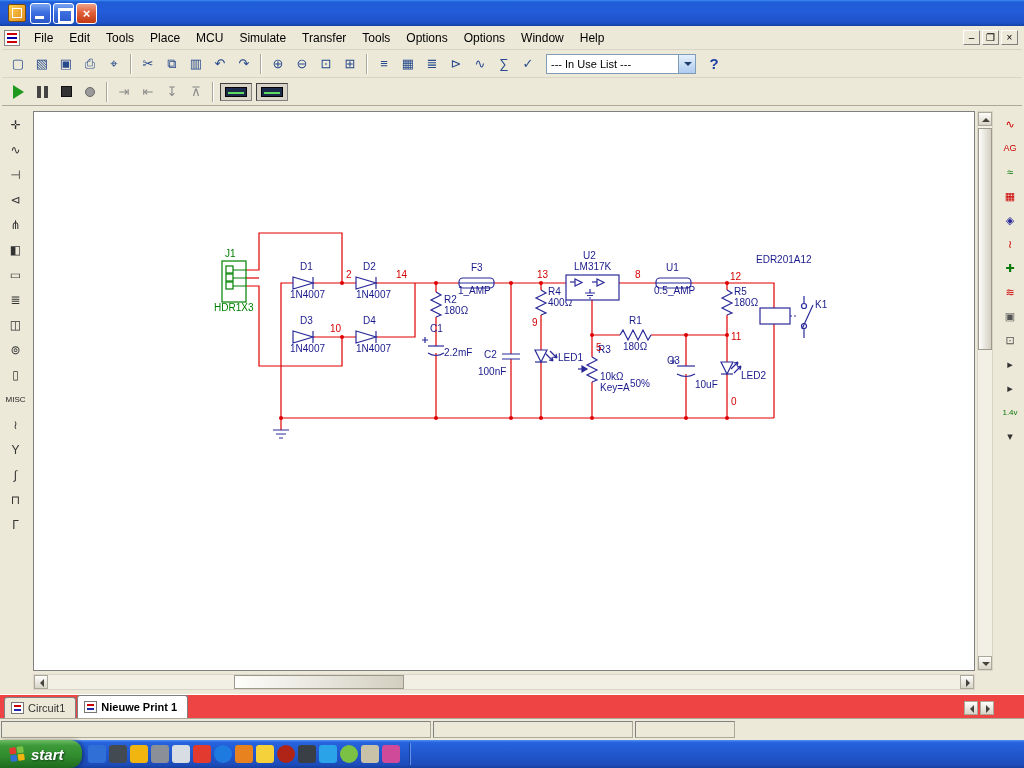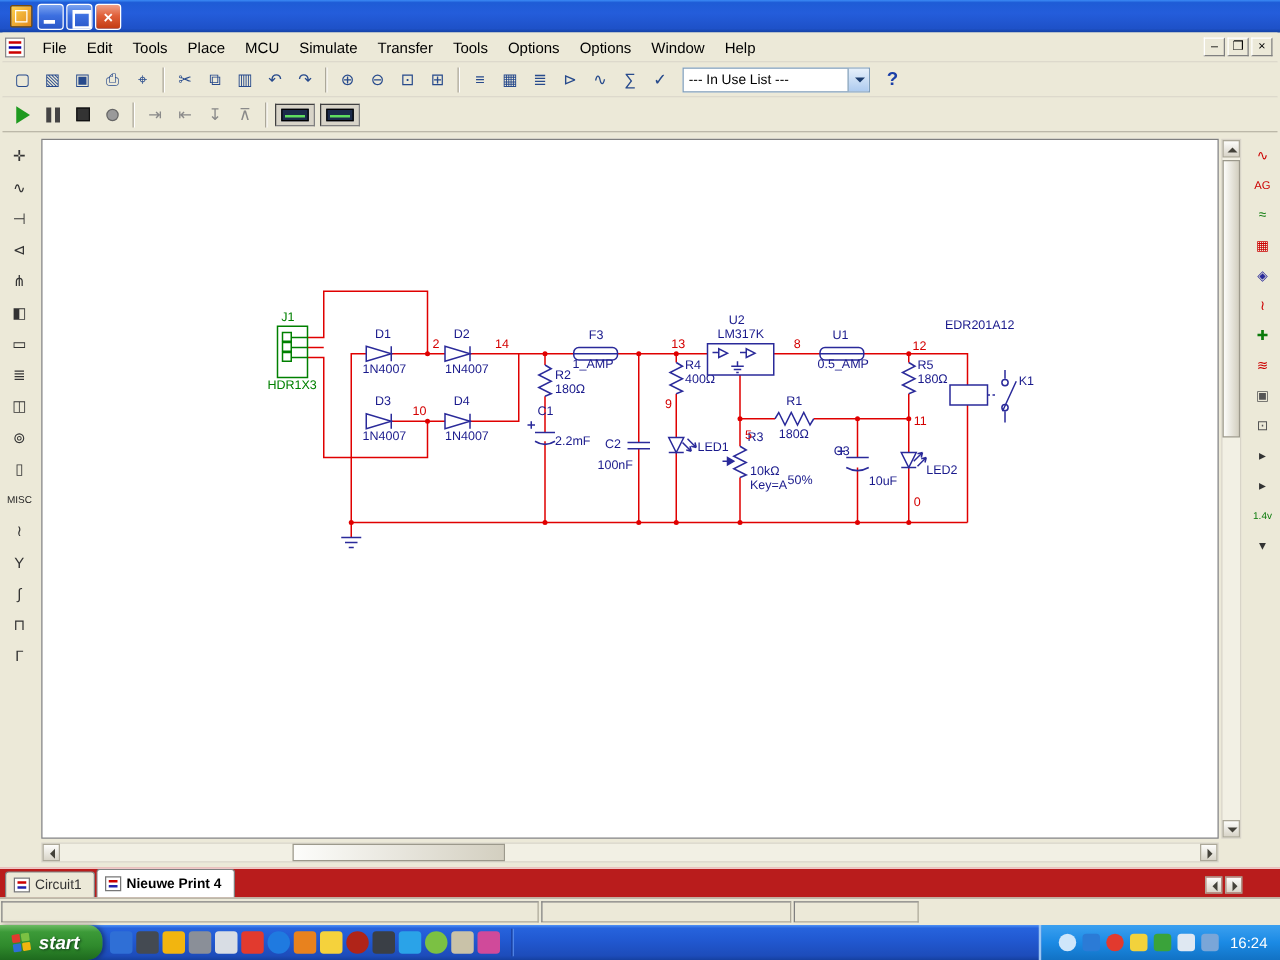--- a/index.html
+++ b/index.html
@@ -68,21 +68,21 @@
   .hscroll { position:absolute; left:1px; bottom:0; width:942px; height:16px; background:#f2f0e4; border:1px solid #d8d4c8; }
   .sbtn { position:absolute; width:14px; height:14px; background:linear-gradient(180deg,#fdfdfb,#d8d4c8); border:1px solid #aca899; }
   .sthumb { position:absolute; background:linear-gradient(90deg,#fdfdfb,#d3cfc0); border:1px solid #9c998c; }
   .arrow-up::after,.arrow-down::after,.arrow-left::after,.arrow-right::after { content:""; position:absolute; border:4px solid transparent; }
   .arrow-up::after { left:3px; top:1px; border-bottom-color:#44423a; }
   .arrow-down::after { left:3px; top:5px; border-top-color:#44423a; }
   .arrow-left::after { left:1px; top:3px; border-right-color:#44423a; }
   .arrow-right::after { left:5px; top:3px; border-left-color:#44423a; }
 
   
-  .tabbar { position:absolute; left:0; top:694px; width:1024px; height:24px; background:#b91c1c; border-top:1px solid #fff; display:flex; align-items:flex-end; padding-left:4px; }
+  .tabbar { position:absolute; left:0; top:694px; width:1024px; height:24px; background:#ef4444; border-top:1px solid #fff; display:flex; align-items:flex-end; padding-left:4px; }
   .sheet-tab { height:21px; display:flex; align-items:center; gap:4px; padding:0 10px 0 6px; font-size:11px;
     background:#ece9d8; border:1px solid #808080; border-bottom:none; border-radius:3px 3px 0 0; margin-right:1px; color:#333; }
   .sheet-tab.active { background:#fff; height:23px; font-weight:bold; color:#000; }
   .tabico { width:13px; height:12px; background:#fff; border:1px solid #777; position:relative; }
   .tabico::after { content:""; position:absolute; left:2px; top:2px; width:7px; height:2px; background:#c00; box-shadow:0 4px 0 #22a; }
   .tabscroll { margin-left:auto; margin-right:30px; display:flex; gap:2px; align-items:center; padding-bottom:3px;}
   .tabscroll .sbtn { position:relative; }
 
   
   .statusbar { position:absolute; left:0; top:718px; width:1024px; height:22px; background:#ece9d8; border-top:1px solid #aca899; display:flex; }
@@ -494,21 +494,21 @@
     </div>
   </div>
 
   <div class="tabbar">
     <span class="sheet-tab">
       <span class="tabico"></span>
       <span>Circuit1</span>
     </span>
     <span class="sheet-tab active">
       <span class="tabico"></span>
-      <span>Nieuwe Print 4</span>
+      <span>Nieuwe Print 1</span>
     </span>
     <span class="tabscroll">
       <span class="sbtn arrow-left"></span>
       <span class="sbtn arrow-right"></span>
     </span>
   </div>
 
   <div class="statusbar">
     <span class="statuscell" style="width:430px"></span>
     <span class="statuscell" style="width:200px"></span>
@@ -538,25 +538,15 @@
       <span class="qlicon" style="background:#e8821e"></span>
       <span class="qlicon" style="background:#f5d23c"></span>
       <span class="qlicon" style="background:#b02418;border-radius:50%"></span>
       <span class="qlicon" style="background:#3a3f46"></span>
       <span class="qlicon" style="background:#2aa3e8"></span>
       <span class="qlicon" style="background:#7bc143;border-radius:50%"></span>
       <span class="qlicon" style="background:#c9c2a8"></span>
       <span class="qlicon" style="background:#d04a9a"></span>
     </span>
     <span class="tbdivider"></span>
-    <span class="tray">
-      <span class="trayicon" style="background:#cfe6fa;border-radius:50%"></span>
-      <span class="trayicon" style="background:#2b7bd6"></span>
-      <span class="trayicon" style="background:#e23a2e;border-radius:50%"></span>
-      <span class="trayicon" style="background:#f2d23c"></span>
-      <span class="trayicon" style="background:#3aa33a"></span>
-      <span class="trayicon" style="background:#dfe8f2"></span>
-      <span class="trayicon" style="background:#7aa6d8"></span>
-      <span class="clock">16:24</span>
-    </span>
   </div>
 
 </div>
 
 </body></html>

